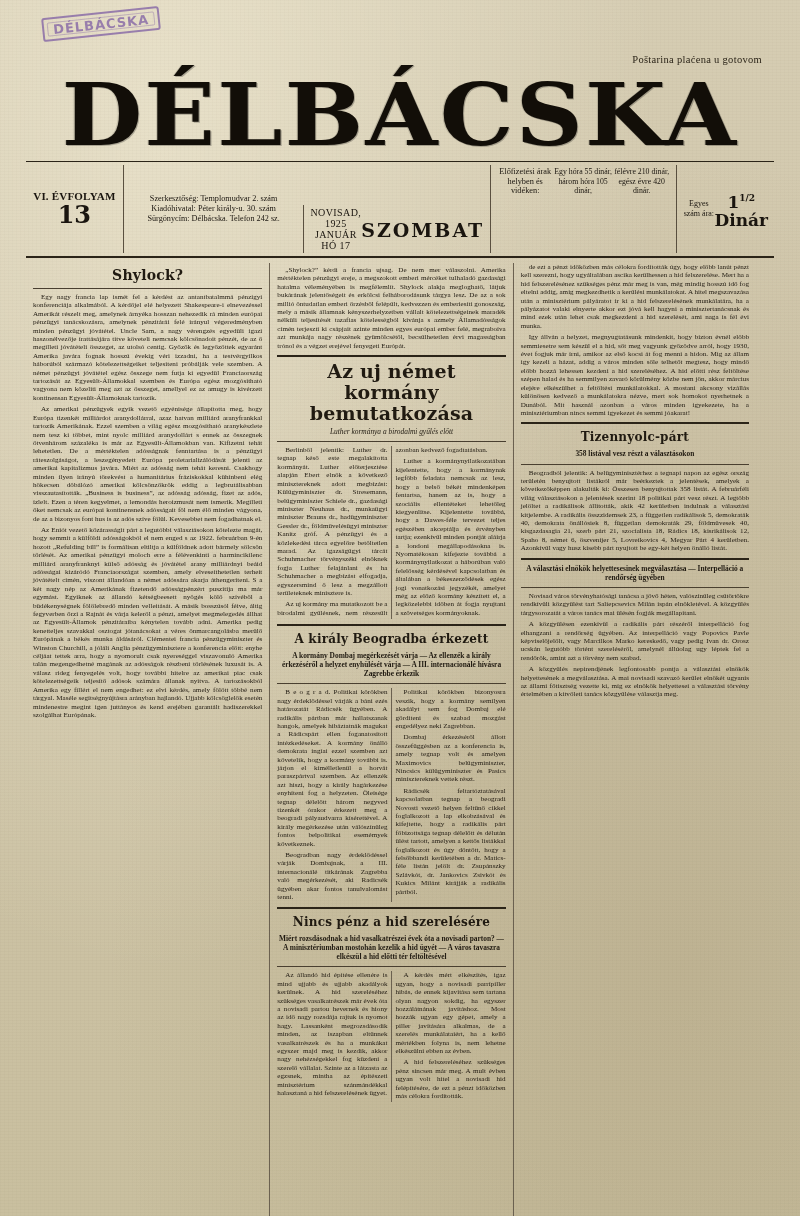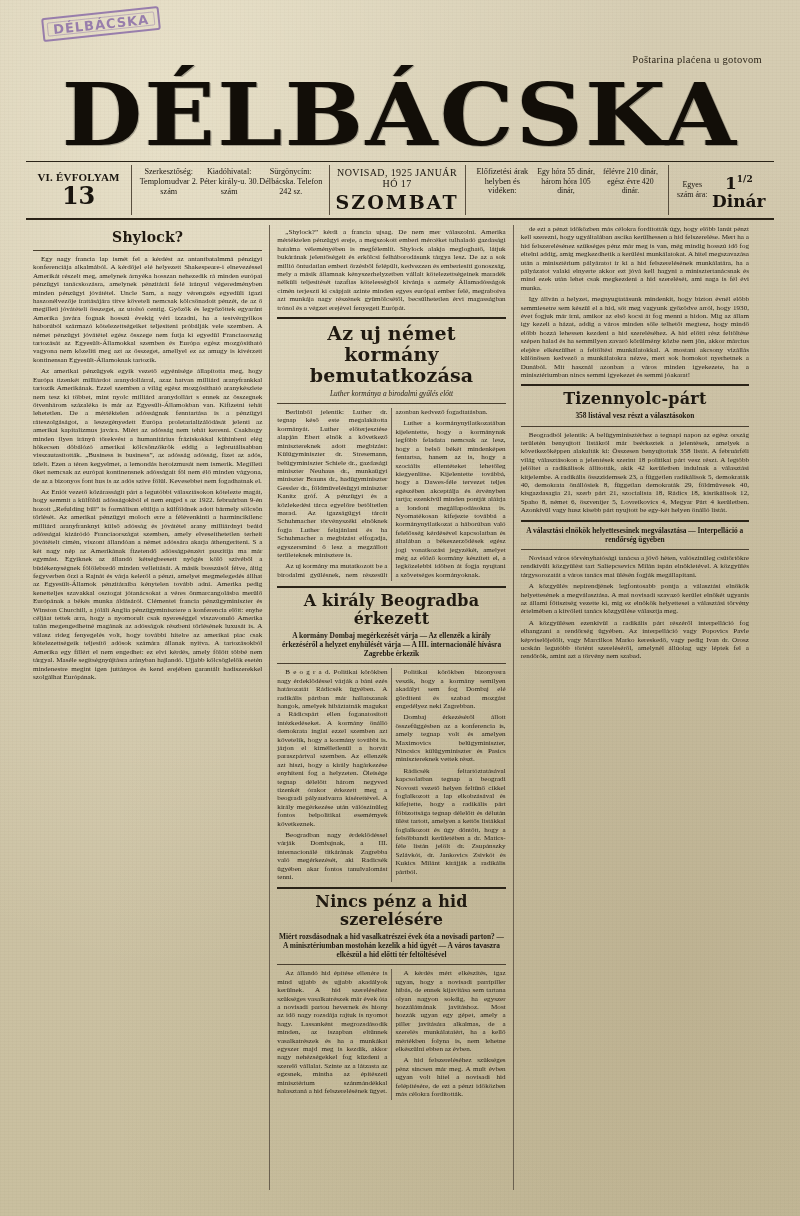--- a/index.html
+++ b/index.html
@@ -76,22 +76,22 @@
     border-bottom:2px solid #2b2418;
     padding:3px 0;
     font-size:9.5px;
     line-height:11px;
   }
   .hb-cell{padding:2px 6px;text-align:center;}
   .hb-sep{border-left:1px solid #5a5040;}
   .hb-left{width:96px;display:flex;flex-direction:column;justify-content:center;align-items:center;}
   .hb-left .vol{font-size:11px;font-weight:bold;letter-spacing:.2px;}
   .hb-left .num{font-family:"DejaVu Serif",serif;font-size:24px;font-weight:bold;line-height:24px;margin-top:1px;}
-  .hb-edit{width:190px;display:flex;flex-direction:row;justify-content:center;font-size:8.2px;line-height:10px;}
-  .hb-date{flex:1;display:flex;flex-direction:column;justify-content:center;align-items:center;}
+  .hb-edit{width:190px;display:flex;flex-direction:column;justify-content:center;font-size:8.2px;line-height:10px;}
+  .hb-date{flex:1;display:flex;flex-direction:row;justify-content:center;align-items:center;margin-top:40px;}
   .hb-date .dline{font-size:10px;letter-spacing:.4px;}
   .hb-date .dday{font-family:"DejaVu Serif",serif;font-size:19px;font-weight:bold;letter-spacing:2px;line-height:22px;margin-top:2px;}
   .hb-price{width:196px;display:flex;flex-direction:row;justify-content:center;font-size:7.8px;line-height:9.5px;text-align:center;}
   .hb-price .ptitle{font-size:8.3px;}
   .hb-single{width:96px;display:flex;justify-content:center;align-items:center;font-size:8px;line-height:10px;}
   .hb-single .amount{font-family:"DejaVu Serif",serif;font-size:17px;font-weight:bold;line-height:18px;}
   .hb-single .amount sup{font-size:9px;}
   
   .body{
     display:flex;
@@ -114,21 +114,21 @@
     font-size:14px;
     line-height:16px;
     text-align:center;
     font-weight:bold;
     margin:4px 0 3px 0;
     letter-spacing:.2px;
   }
   h2.big{
     font-size:19px;line-height:21px;
   }
-  h2.med{font-size:16px;line-height:18px;}
+  h2.med{font-size:12px;line-height:18px;}
   .sub{
     font-size:7.4px;
     line-height:9px;
     text-align:center;
     font-style:italic;
     margin:0 0 3px 0;
   }
   .deck{
     font-size:7.4px;line-height:9.2px;text-align:center;margin:0 0 4px 0;font-weight:bold;
   }
@@ -234,18 +234,18 @@
       <hr class="rule dbl">
       <h2 class="headline med">Tizennyolc-párt</h2>
       <div class="deck">358 listával vesz részt a választásokon</div>
       <hr class="rule">
       <p class="first">Beogradból jelentik: A belügyminisztérhez a tegnapi napon az egész ország területén benyujtott listákról már beérkeztek a jelentések, amelyek a következőképpen alakulták ki: Összesen benyujtottak 358 listát. A februárféli világ választásokon a jelentések szerint 18 politikai párt vesz részt. A legtöbb jelöltet a radikálisok állították, akik 42 kerületben indulnak a választási kitjelembe. A radikális összzidemsek 23, a független radikálisok 5, demokraták 40, demokrata önállósiek 8, függetlan demokraták 29, földmüvesek 40, kisgazdasagia 21, szerb párt 21, szocialista 18, Rádics 18, kisrikálisok 12, Spaho 8, német 6, öszvenijer 5, Lovreíkovics 4, Megyar Párt 4 kerületben. Azonkívül vagy husz kisebb párt nyujtott be egy-két helyen önálló listát.</p>
 
       <hr class="rule dbl">
       <div class="deck">A választási elnökök helyettesesinek megválasztása — Interpelláció a rendőrség ügyében</div>
       <hr class="rule">
       <p class="first">Novisad város törvényhatósági tanácsa a jövő héten, valószínüleg csütörtökre rendkívüli közgyűlést tart Saliepcsevics Milán ispán elnökletével. A közgyűlés tárgysorozatát a város tanács mai ülésén fogják megállapítani.</p>
+      <p>A közgyűlésen ezenkívül a radikális párt részéről interpelláció fog elhangzani a rendőrség ügyében. Az interpelláció vagy Popovics Pavle képviselőjelölt, vagy Marcilkos Marko kereskedő, vagy pedig Ivan dr. Orosz ucskán legutóbb történt szereléséről, amelynél állúolag ugy léptek fel a rendőrök, amint azt a törvény nem szabad.</p>
       <p>A közgyűlés nepirendjének legfontosabb pontja a választási elnökök helyettesének a megválasztása. A mai novisadi szavazó kerület elnökét ugyanis az állami főtisztség vezette ki, míg ez elnökök helyettesei a választási törvény értelmében a kitvöleti tanács közgyűlése választja meg.</p>
-      <p>A közgyűlésen ezenkívül a radikális párt részéről interpelláció fog elhangzani a rendőrség ügyében. Az interpelláció vagy Popovics Pavle képviselőjelölt, vagy Marcilkos Marko kereskedő, vagy pedig Ivan dr. Orosz ucskán legutóbb történt szereléséről, amelynél állúolag ugy léptek fel a rendőrök, amint azt a törvény nem szabad.</p>
     </div>
 
   </div>
 </div>
 
 </body></html>

